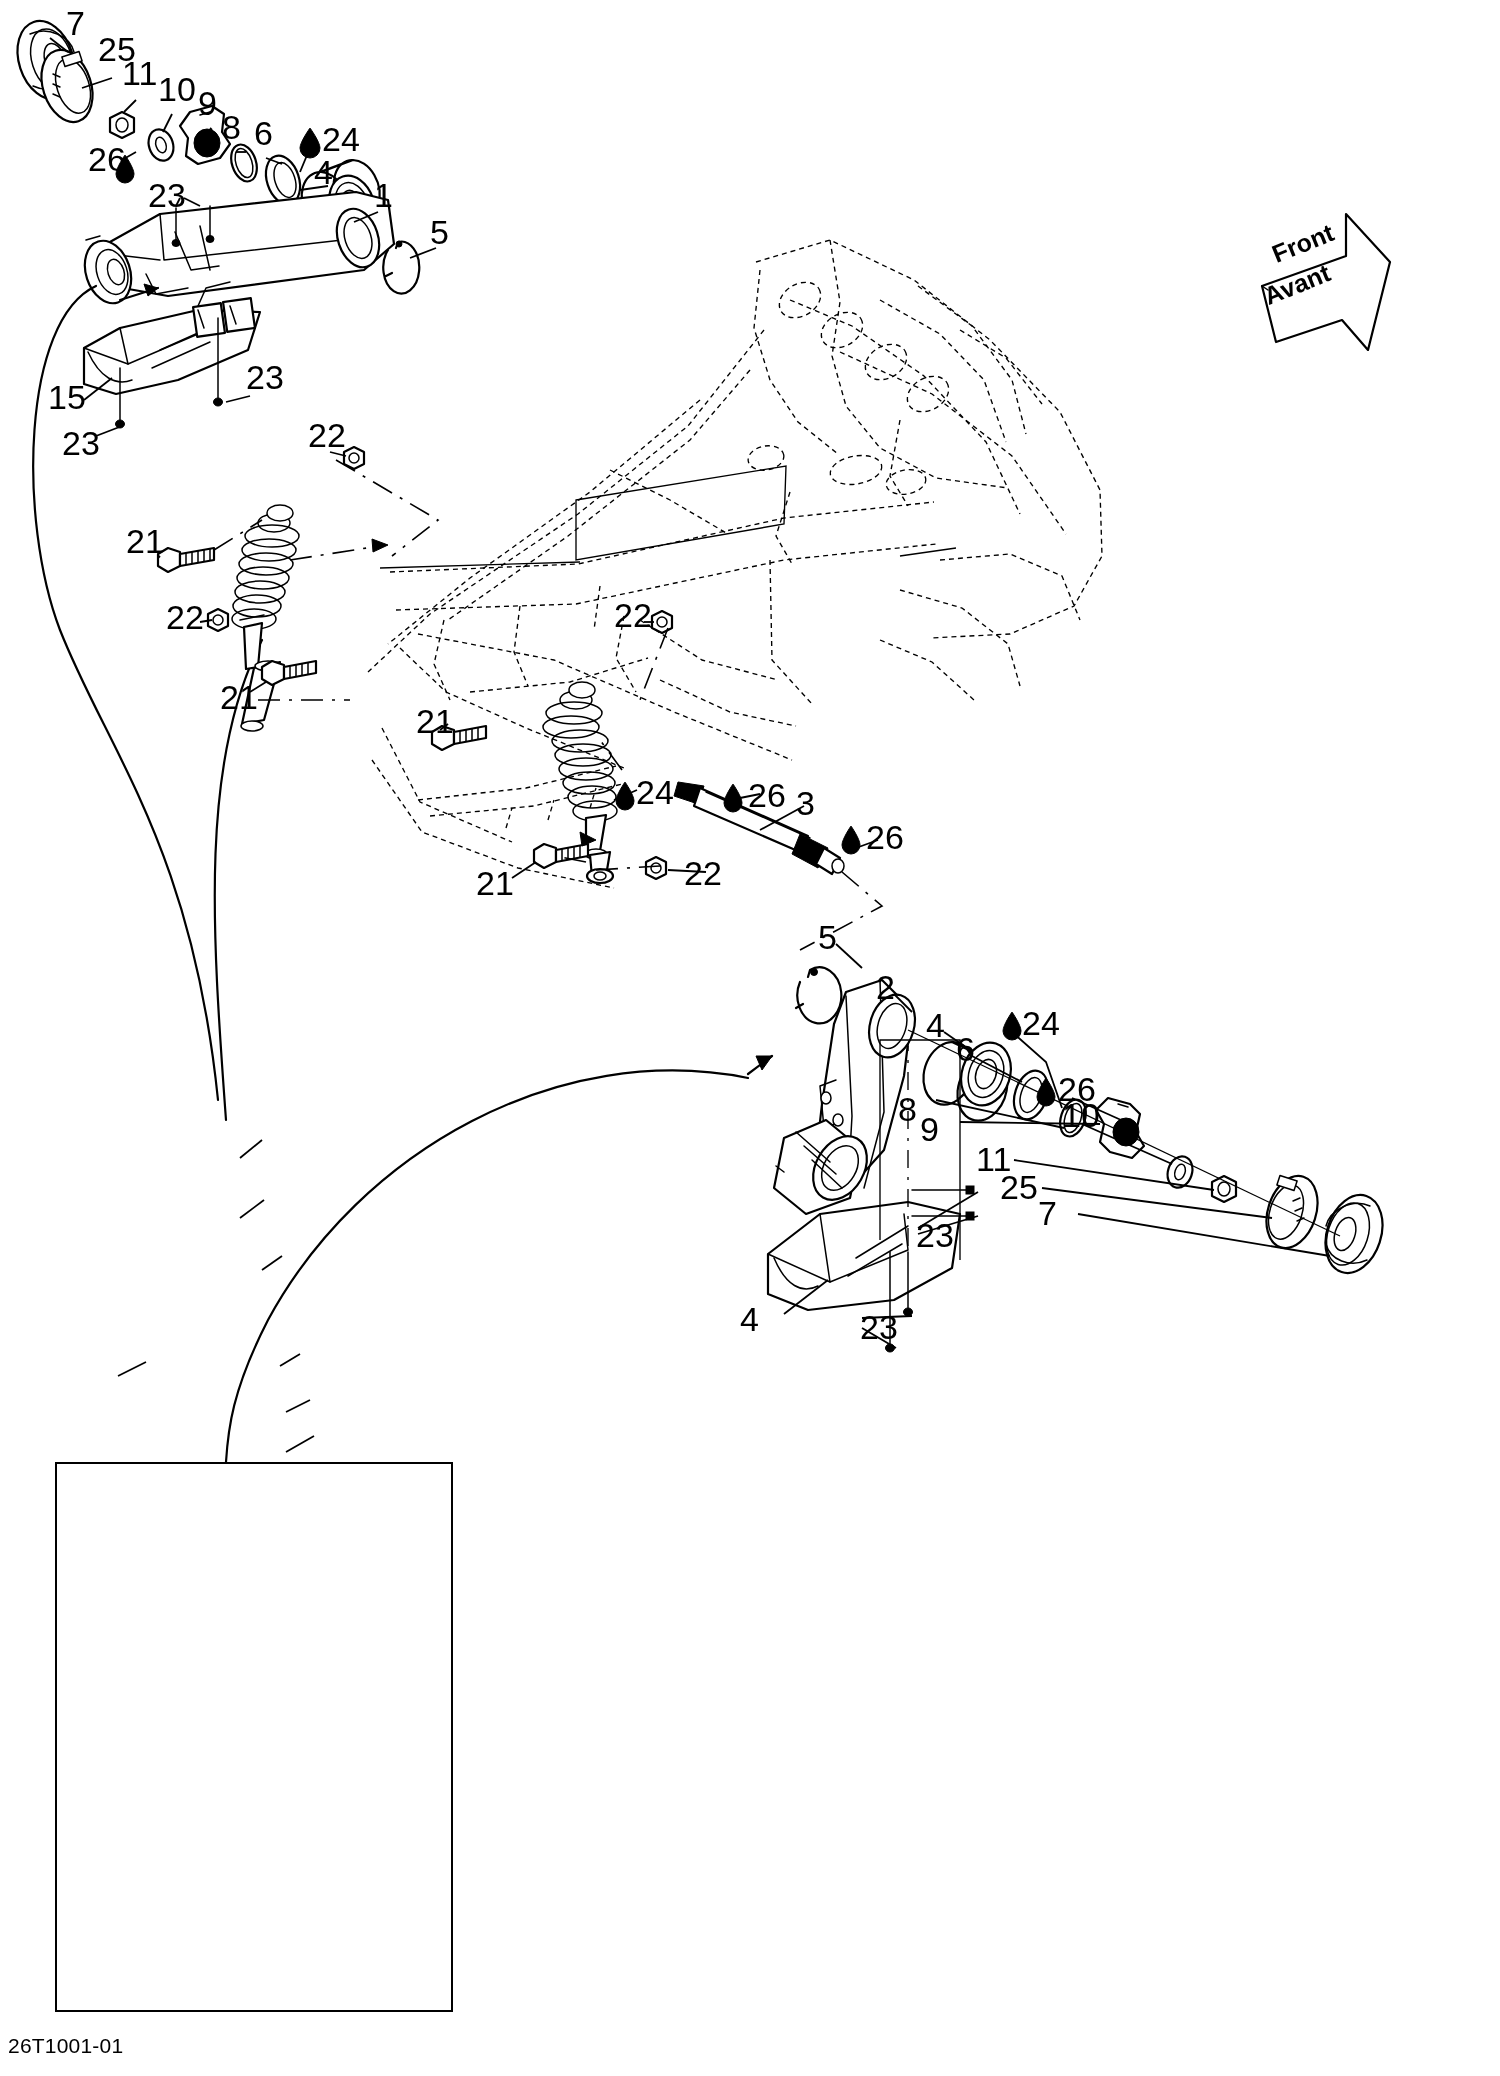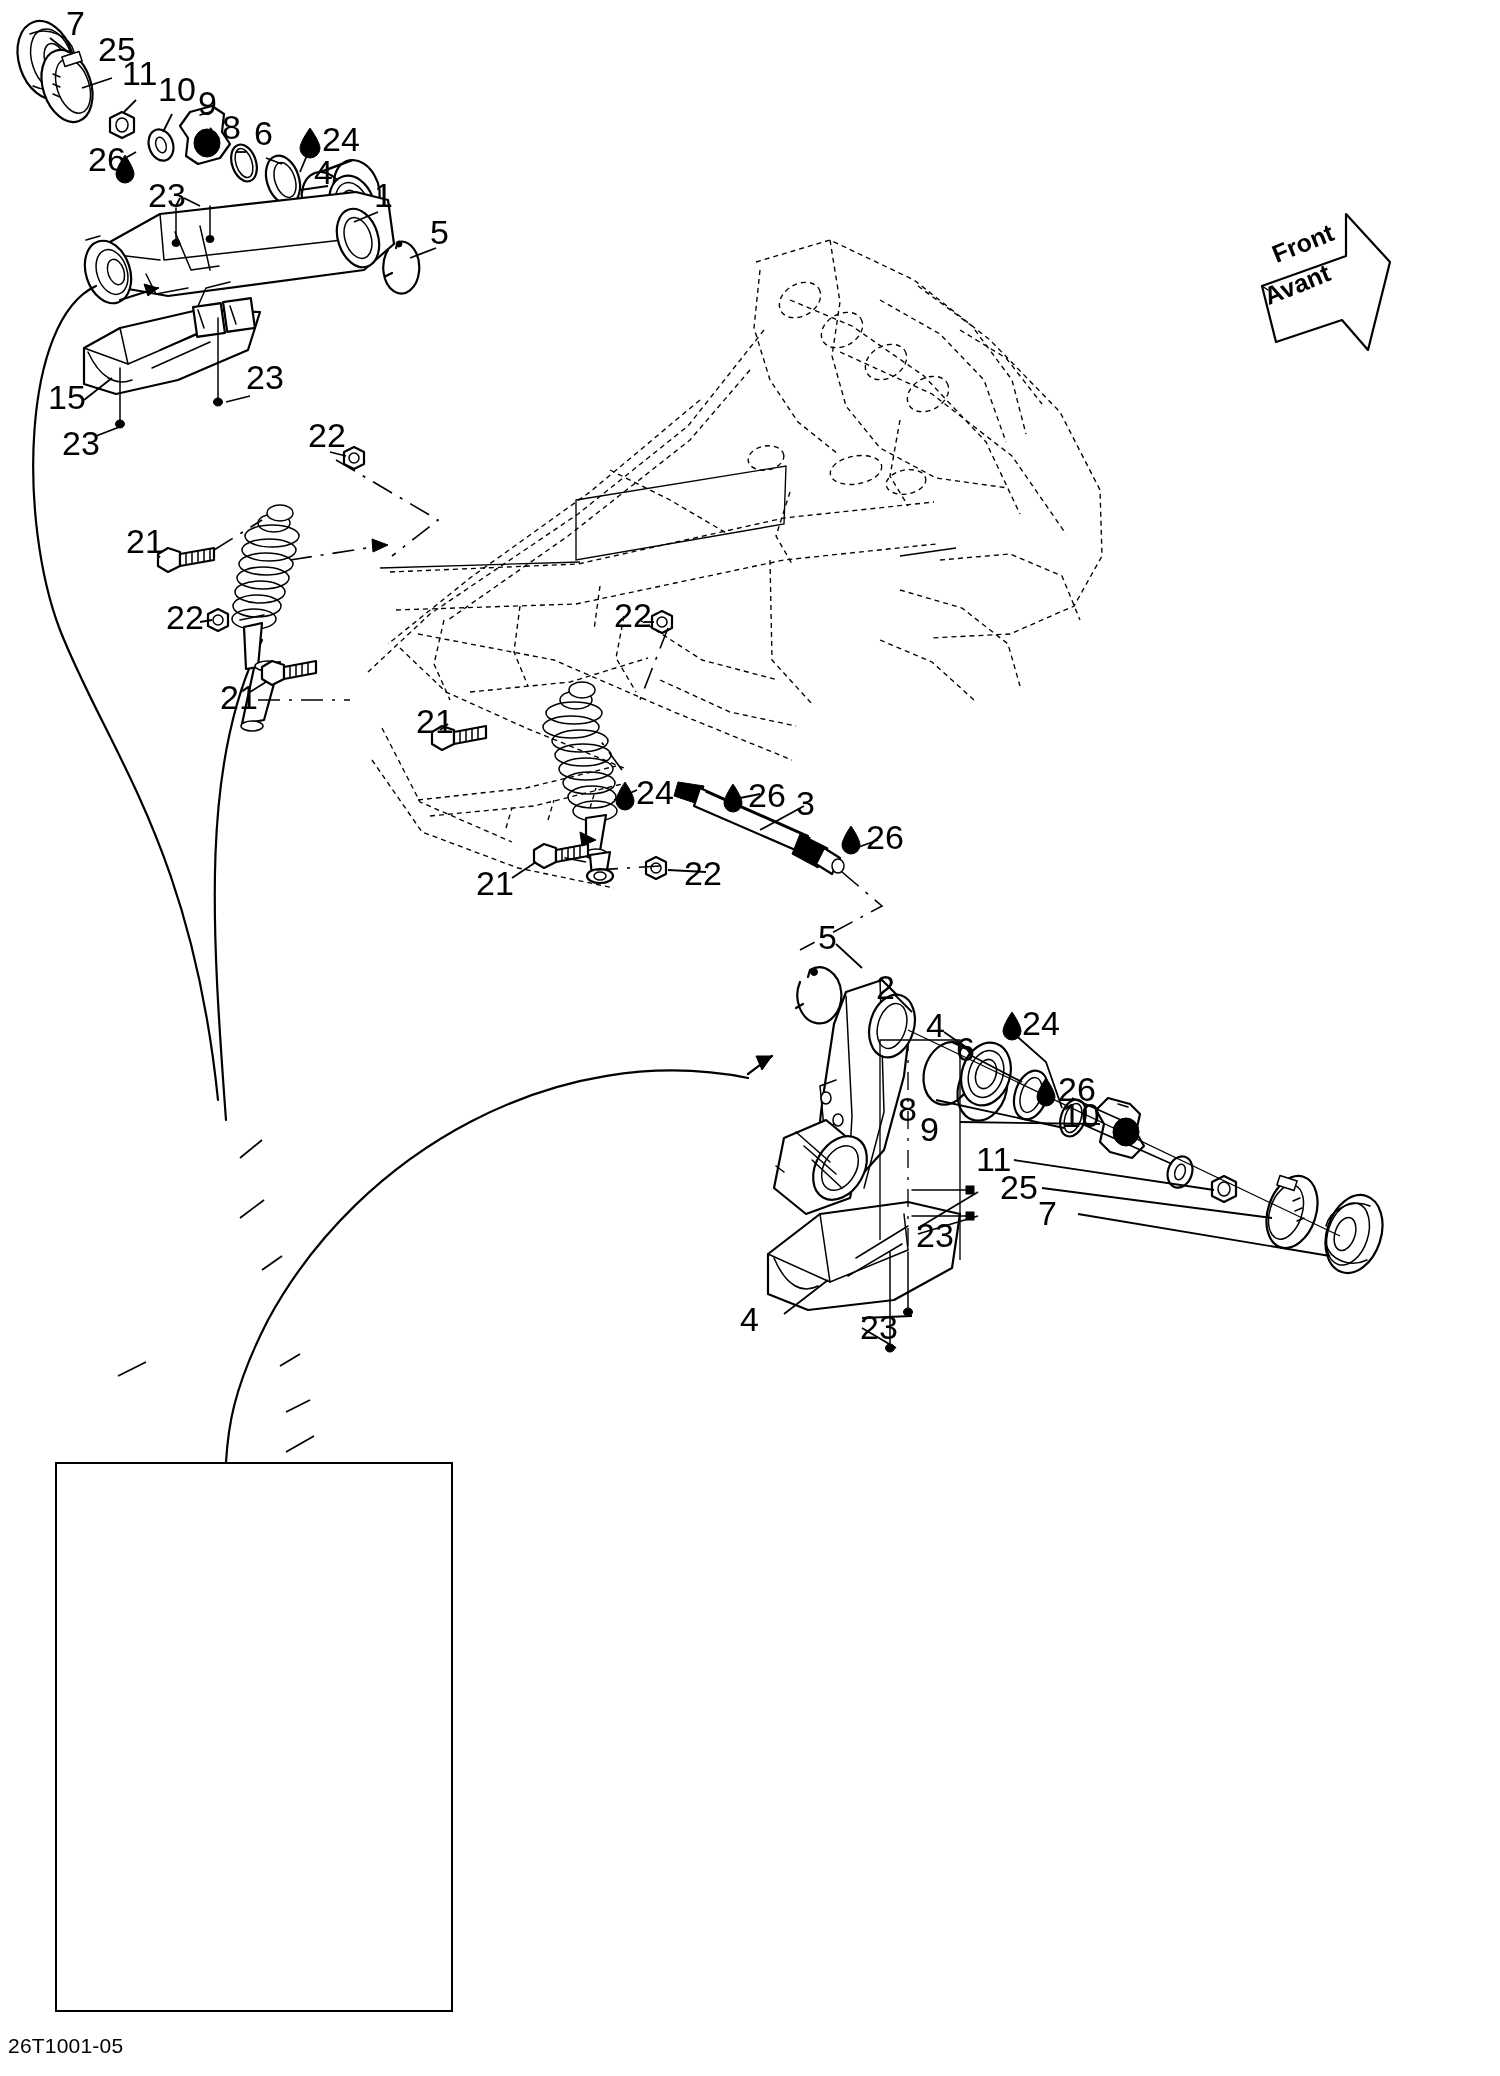--- a/index.html
+++ b/index.html
@@ -604,15 +604,15 @@
   <div class="lbl" style="left:306px; top:1874px;">18</div>
   <div class="lbl" style="left:310px; top:1920px;">16</div>
 
   <div class="insetbox"></div>
 
   <div style="position:absolute;left:1262px;top:196px;width:130px;height:130px;">
     <div class="fa-text" style="position:absolute;left:6px;top:46px;font-size:25px;transform:rotate(-22deg);transform-origin:left top;color:#000;">Front</div>
     <div class="fa-text" style="position:absolute;left:-2px;top:88px;font-size:25px;transform:rotate(-22deg);transform-origin:left top;color:#000;">Avant</div>
   </div>
 
-  <div class="footer">26T1001-05</div>
+  <div class="footer">26T1001-01</div>
 
 </div>
 
 </body></html>

